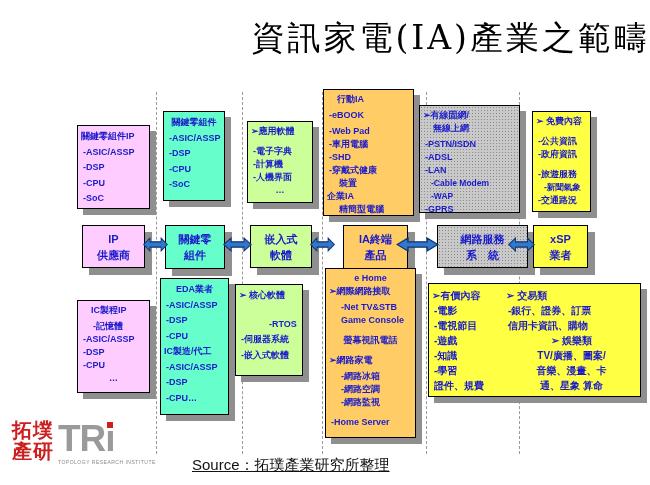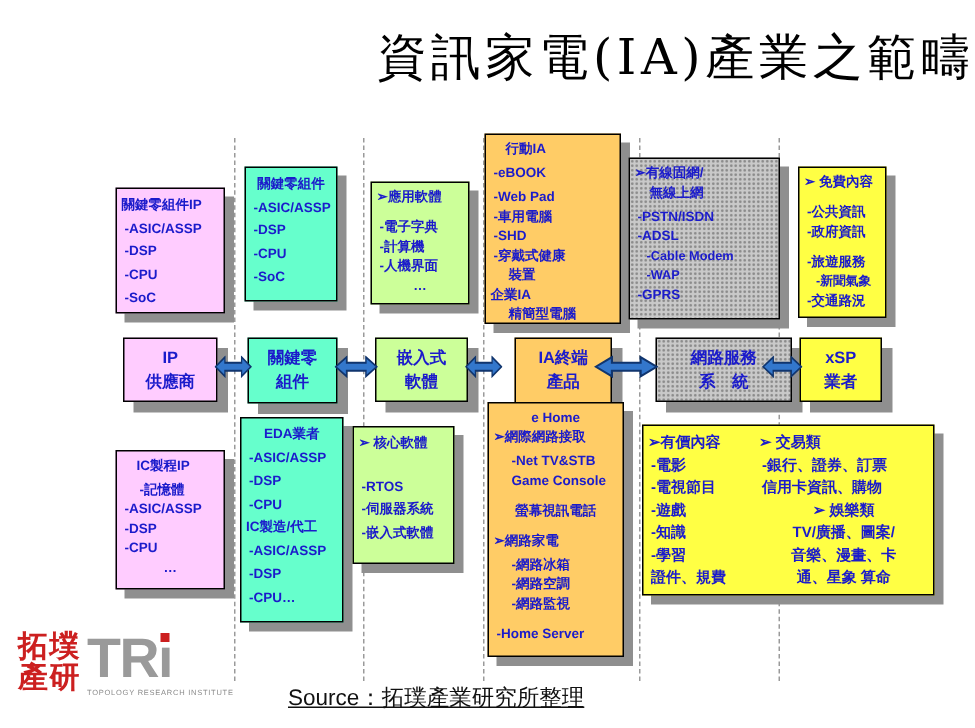--- a/index.html
+++ b/index.html
@@ -17,21 +17,21 @@
   .h{padding-left:3px;}
   .h1{padding-left:13px;}
   .hc{text-align:center;}
   .i{padding-left:5px;}
   .i2{padding-left:15px;}
   .i2s{padding-left:11px;font-size:8.5px;}
   .ic{text-align:center;}
   .c{text-align:center;}
   .g{margin-top:7px;}
   .gs{margin-top:3px;}
-  .gb{margin-top:13px;}
+  .gb{margin-top:13px;margin-left:28px;}
   .pink{background:#ffccff;}
   .cyan{background:#66ffcc;}
   .green{background:#ccff99;}
   .orange{background:#ffcc66;}
   .yellow{background:#ffff44;}
   .gray{background-color:#c9c9c9;
         background-image:radial-gradient(#8a8a8a 0.7px,transparent 1px);
         background-size:3px 3px;}
   .chain{display:flex;flex-direction:column;justify-content:center;align-items:center;
          font-size:11px;line-height:16px;box-shadow:7px 7px 0 #8f8f8f;padding-top:0;}
@@ -93,20 +93,21 @@
       <div class="ln i">-穿戴式健康</div>
       <div class="ln i2">裝置</div>
       <div class="ln h">企業IA</div>
       <div class="ln i2">精簡型電腦</div>
     </div>
   <div class="bx gray" style="left:419px;top:105px;width:101px;height:108px">
       <div class="ln h">➢有線固網/</div>
       <div class="ln h1">無線上網</div>
       <div class="ln i gs">-PSTN/ISDN</div>
       <div class="ln i">-ADSL</div>
+      <div class="ln i">-LAN</div>
       <div class="ln i2s">-Cable Modem</div>
       <div class="ln i2s">-WAP</div>
       <div class="ln i">-GPRS</div>
     </div>
   <div class="bx yellow" style="left:532px;top:111px;width:59px;height:101px">
       <div class="ln h">➢ 免費內容</div>
       <div class="ln i g">-公共資訊</div>
       <div class="ln i">-政府資訊</div>
       <div class="ln i g">-旅遊服務</div>
       <div class="ln i2s">-新聞氣象</div>
@@ -184,21 +185,21 @@
       <div class="ln i2 gs">-Net TV&amp;STB</div>
       <div class="ln i2">Game Console</div>
       <div class="ln hc g">螢幕視訊電話</div>
       <div class="ln h g">➢網路家電</div>
       <div class="ln i2 gs">-網路冰箱</div>
       <div class="ln i2">-網路空調</div>
       <div class="ln i2">-網路監視</div>
       <div class="ln i g">-Home Server</div>
     </div>
 
-  <div class="bx yellow paid" style="left:428px;top:283px;width:195px;height:114px">
+  <div class="bx yellow paid" style="left:428px;top:283px;width:213px;height:114px">
     <div class="pcol-l">
         <div class="ln h">➢有價內容</div>
         <div class="ln i">-電影</div>
         <div class="ln i">-電視節目</div>
         <div class="ln i">-遊戲</div>
         <div class="ln i">-知識</div>
         <div class="ln i">-學習</div>
         <div class="ln i">證件、規費</div>
       </div>
     <div class="pcol-r">

